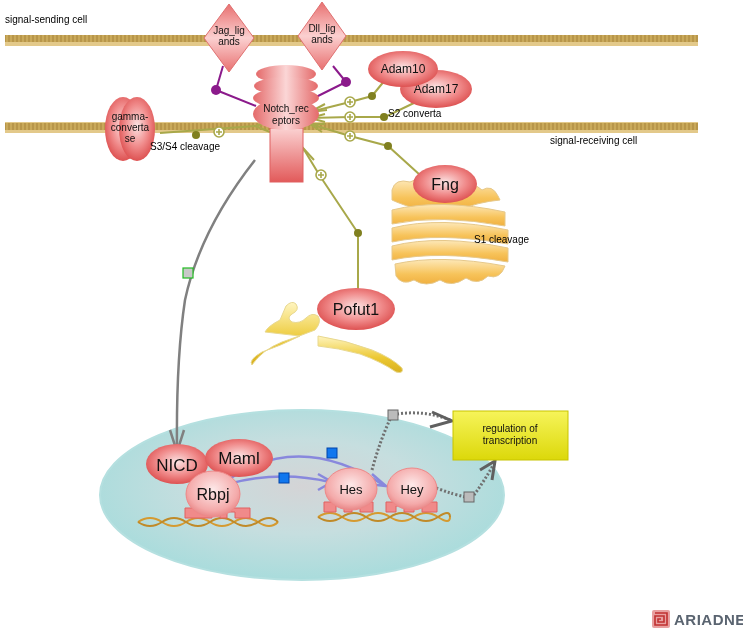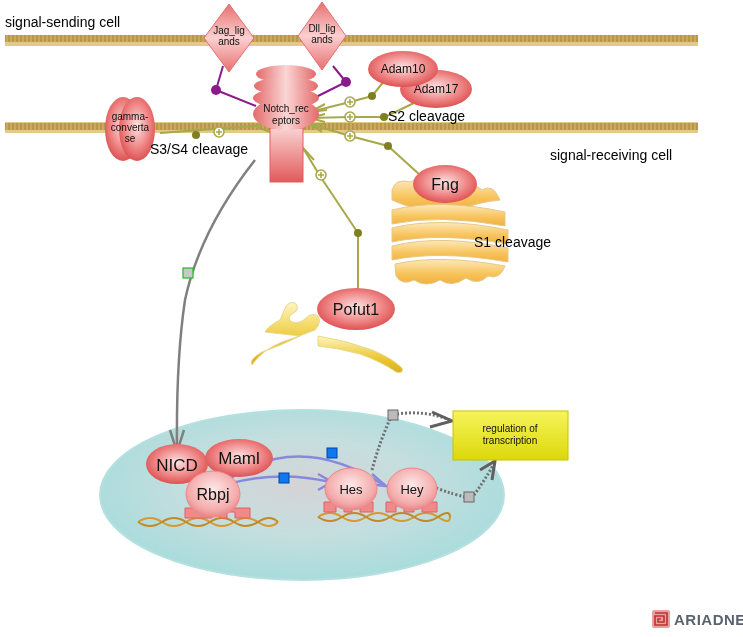--- a/index.html
+++ b/index.html
@@ -1,19 +1,19 @@
 <!DOCTYPE html>
 <html><head>
 <meta charset="utf-8">
 <style>
   html, body { margin:0; padding:0; background:#ffffff; }
   body { width:743px; height:637px; position:relative; overflow:hidden; font-family:"Liberation Sans", sans-serif; }
   #canvas { position:absolute; left:0; top:0; width:743px; height:637px; }
   .lbl { position:absolute; color:#000; white-space:nowrap; font-family:"Liberation Sans", sans-serif; }
-  .big { font-size:14px; }
+  .big { font-size:10px; }
   .node-text { font-family:"Liberation Sans", sans-serif; fill:#111; text-anchor:middle; }
   .logo { position:absolute; left:652px; top:610px; display:flex; align-items:center; gap:4px; }
   .logo-text { font-family:"Liberation Sans", sans-serif; font-weight:bold; font-size:15px; color:#5a6470; letter-spacing:0.5px; }
 </style>
 </head>
 <body>
 
 <svg id="canvas" viewBox="0 0 743 637" xmlns="http://www.w3.org/2000/svg">
   <defs>
     <pattern id="memPat" width="4" height="11" patternUnits="userSpaceOnUse">
@@ -249,22 +249,22 @@
   </g>
 
   <g>
     <path d="M386 502 L386 512 L396 512 L396 506 L404 506 L404 512 L414 512 L414 506 L422 506 L422 512 L437 512 L437 502 Z" fill="#f08a8a" stroke="#e06060"></path>
     <ellipse cx="412" cy="489" rx="25" ry="21" fill="url(#pinkGrad)" stroke="#e88"></ellipse>
     <text class="node-text" font-size="13" x="412" y="494">Hey</text>
   </g>
 </svg>
 
 <div class="lbl big" style="left:5px; top:14px;">signal-sending cell</div>
-<div class="lbl big" style="left:550px; top:147px;text-align:right;">signal-receiving cell</div>
-<div class="lbl big" style="left:388px; top:108px;">S2 cleavage</div>
+<div class="lbl big" style="left:550px; top:135px;text-align:right;">signal-receiving cell</div>
+<div class="lbl big" style="left:388px; top:108px;">S2 converta</div>
 <div class="lbl big" style="left:150px; top:141px;">S3/S4 cleavage</div>
 <div class="lbl big" style="left:474px; top:218px;margin-top:16px;">S1 cleavage</div>
 
 <div class="logo">
   <svg width="18" height="18" viewBox="0 0 18 18">
     <rect x="0" y="0" width="18" height="18" rx="2" fill="#e8a0a0"></rect>
     <path d="M3 3 H15 V15 H3 V6 H12 V12 H6 V9 H9" stroke="#c03030" stroke-width="1.6" fill="none"></path>
   </svg>
   <span class="logo-text">ARIADNE</span>
 </div>

